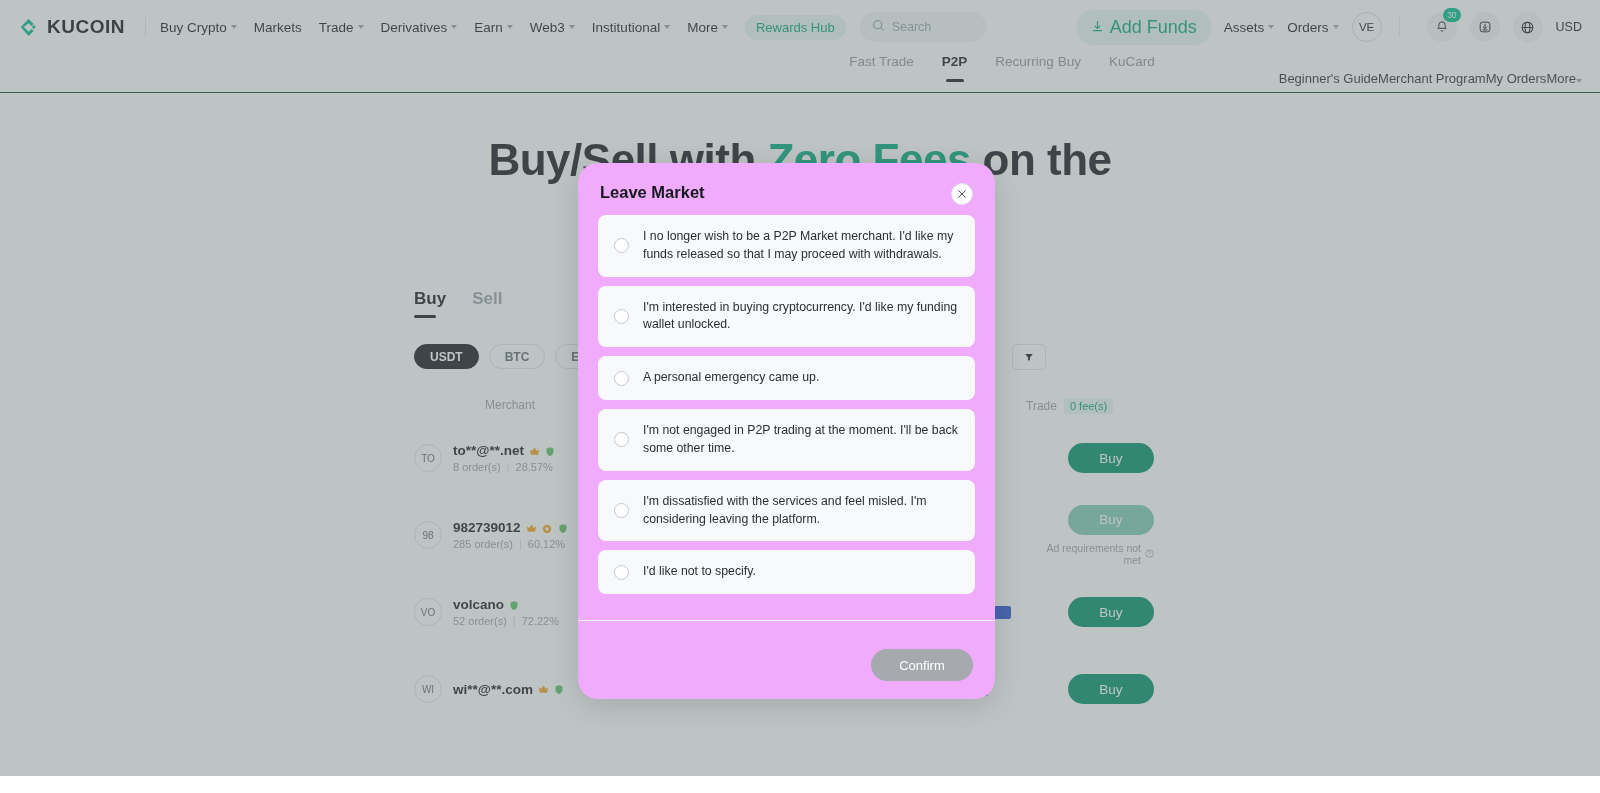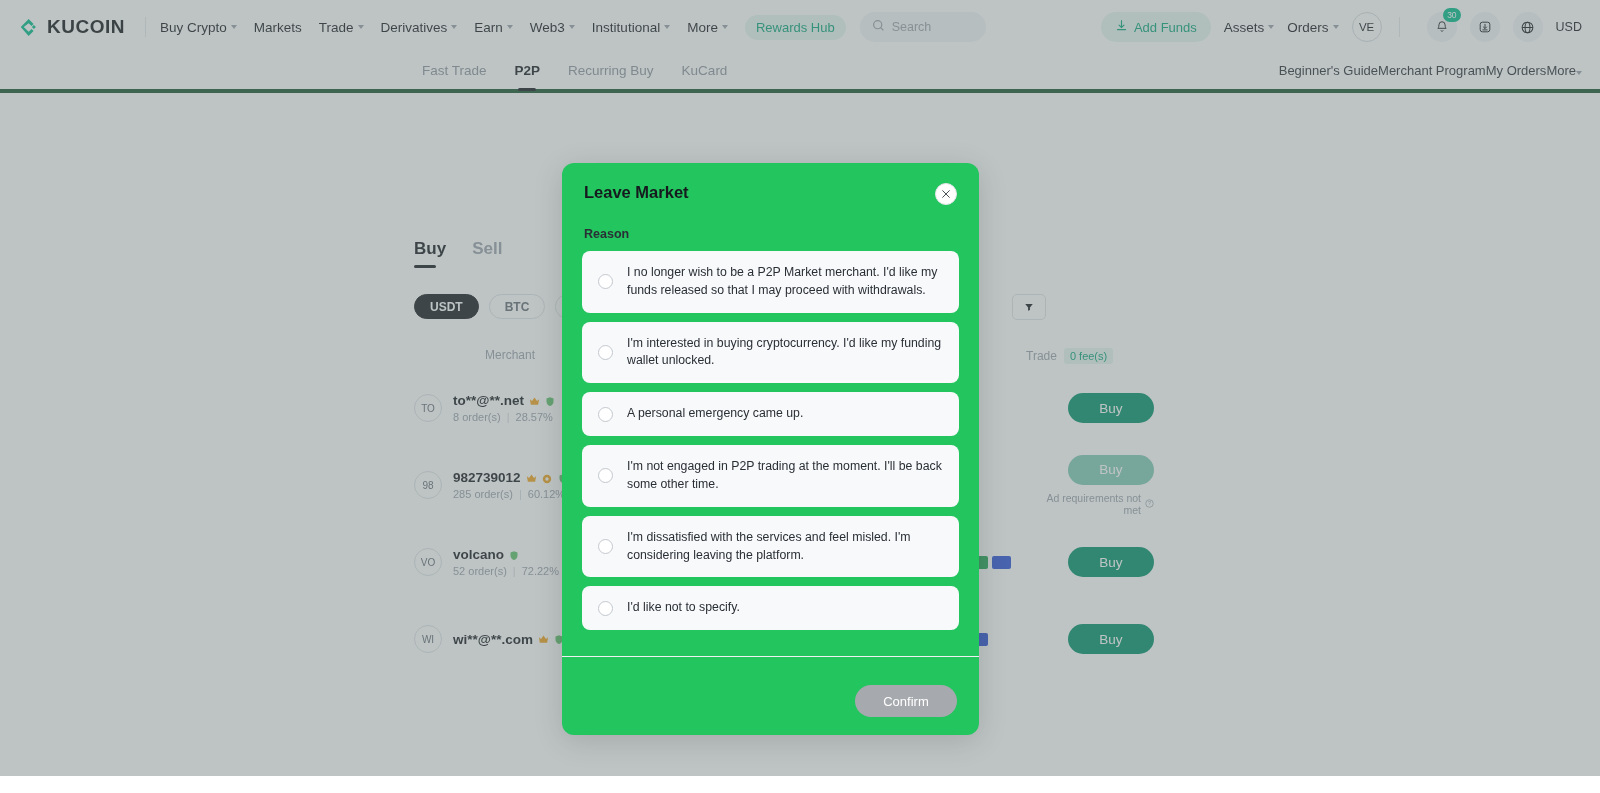--- a/index.html
+++ b/index.html
@@ -42,21 +42,21 @@
   }
   .search-box {
     margin-left: 14px; width: 126px; height: 30px; border-radius: 15px;
     background: #f3f4f6; display: flex; align-items: center; gap: 7px;
     padding: 0 12px; cursor: text;
   }
   .search-box .ph { font-size: 12.5px; color: #9aa1ab; }
   .topright { margin-left: auto; display: flex; align-items: center; gap: 13px; }
   .add-funds {
     display: flex; align-items: center; gap: 6px; background: #e6f6f1;
-    color: #0aa47a; font-size: 13px; padding: 7px 14px; border-radius: 16px;
+    color: #0aa47a; font-size: 18px; padding: 7px 14px; border-radius: 16px;
     cursor: pointer; white-space: nowrap;
   }
   .circle-btn {
     width: 30px; height: 30px; border-radius: 50%; background: #f3f4f6;
     display: flex; align-items: center; justify-content: center; cursor: pointer;
     position: relative; color: #16191e;
   }
   .avatar-btn {
     width: 30px; height: 30px; border-radius: 50%; border: 1px solid #d8dbe0;
     display: flex; align-items: center; justify-content: center;
@@ -65,22 +65,23 @@
   .badge {
     position: absolute; top: -4px; right: -4px; background: #01bc8d; color: #fff;
     font-size: 8.5px; line-height: 1; padding: 2.5px 4px; border-radius: 7px;
     min-width: 15px; text-align: center;
   }
   .usd-lbl { font-size: 12.5px; color: #16191e; cursor: pointer; }
 
   
   .subnav {
     height: 39px; display: flex; align-items: center;
-    padding: 0 18px; background: #ffffff; border-bottom: 4px solid #14532d;
+    padding: 0 18px; background: #ffffff; border-bottom: 1px solid #14532d;
     position: relative;
+    flex-direction: column;
   }
   .subnav-left { display: flex; align-items: center; gap: 28px; margin-left: 404px; }
   .subnav-item {
     font-size: 13.5px; color: #8d949e; cursor: pointer; position: relative;
     padding-bottom: 2px; white-space: nowrap;
   }
   .subnav-item.active { color: #16191e; font-weight: 700; }
   .subnav-item.active::after {
     content: ""; position: absolute; left: 50%; transform: translateX(-50%);
     bottom: -11px; width: 18px; height: 3px; background: #16191e; border-radius: 2px;
@@ -166,22 +167,22 @@
     justify-content: center; cursor: pointer; border: none;
   }
   .buy-btn.disabled { background: #7fc8b5; cursor: default; }
   .ad-note {
     font-size: 10.5px; color: #9aa1ab; margin-top: 7px;
     display: flex; align-items: center; gap: 4px; justify-content: flex-end;
   }
 
   
   .modal {
-    position: absolute; left: 562px; top: 163px; width: 417px;
-    background: #22c55e; border-radius: 12px; z-index: 60;
+    position: absolute; left: 578px; top: 163px; width: 417px;
+    background: #f0abfc; border-radius: 20px; z-index: 60;
     box-shadow: 0 6px 30px rgba(0,0,0,0.14);
     display: flex; flex-direction: column;
   }
   .modal-head {
     padding: 20px 22px 0 22px; display: flex; align-items: flex-start;
   }
   .modal-title { font-size: 16.5px; font-weight: 700; color: #16191e; }
   .close-btn {
     margin-left: auto; width: 22px; height: 22px; border-radius: 50%;
     border: 1px solid #e2e5e8; display: flex; align-items: center;
@@ -326,20 +327,21 @@
       </div>
       <div class="subnav-right">
         <div class="subnav-item">Beginner's Guide</div>
         <div class="subnav-item">Merchant Program</div>
         <div class="subnav-item">My Orders</div>
         <div class="subnav-item"><span>More</span><i class="caret"></i></div>
       </div>
     </div>
 
     <div class="hero">
+      <h1><span>Buy/Sell with </span><span class="grn">Zero Fees</span><span> on the</span></h1>
       <p><span>Buy USDT, BTC, ETH and more with 900+ payment</span><br><span>methods, at the best rates. Fast, secure and</span></p>
     </div>
 
     <div class="trade-area">
       <div class="bs-tabs">
         <div class="bs-tab active">Buy</div>
         <div class="bs-tab">Sell</div>
       </div>
       <div class="chips">
         <div class="chip active">USDT</div>
@@ -502,21 +504,20 @@
 
   <div class="modal">
     <div class="modal-head">
       <div class="modal-title">Leave Market</div>
       <div class="close-btn">
         <svg width="10" height="10" viewBox="0 0 12 12">
             <path d="M2 2l8 8M10 2l-8 8" stroke="#4a5058" stroke-width="1.2" stroke-linecap="round"></path>
           </svg>
       </div>
     </div>
-    <div class="reason-lbl">Reason</div>
     <div class="opts">
       <div class="opt">
         <span class="radio"></span>
         <span class="opt-text">I no longer wish to be a P2P Market merchant. I'd like my funds released so that I may proceed with withdrawals.</span>
       </div>
       <div class="opt">
         <span class="radio"></span>
         <span class="opt-text">I'm interested in buying cryptocurrency. I'd like my funding wallet unlocked.</span>
       </div>
       <div class="opt">

